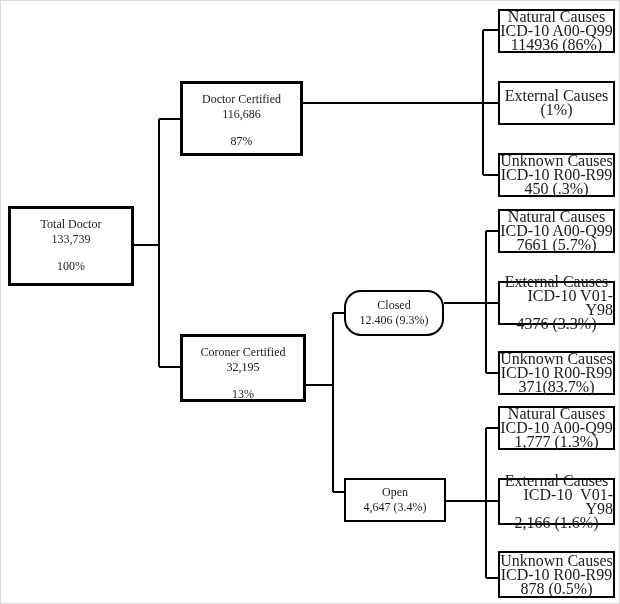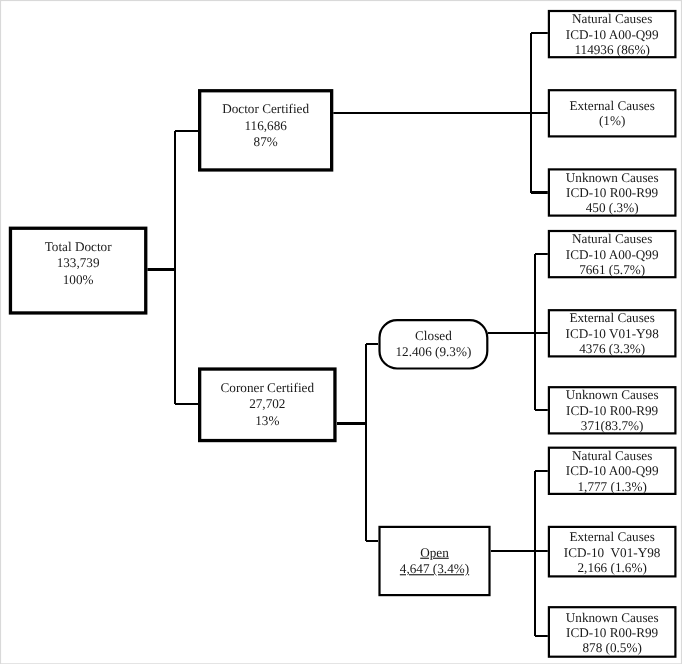--- a/index.html
+++ b/index.html
@@ -31,29 +31,29 @@
     flex-direction: column;
     align-items: center;
     text-align: center;
     color: #1a1a1a;
     font-size: 12px;
     line-height: 15px;
     white-space: pre-wrap;
   }
   .node.main { border-width: 3px; justify-content: flex-start; padding-top: 8px; }
   .node.mid  { justify-content: center; }
-  .node.cause { justify-content: center; font-size: 12px; line-height: 14px; text-align: right; }
-  .pct { }
+  .node.cause { justify-content: center; font-size: 16px; line-height: 14px; text-align: right; }
+  .pct { margin-top: 12px; }
 
   
   #node-total   { left: 7px;   top: 205px; width: 126px; height: 80px; }
   #node-doctor  { left: 179px; top: 80px;  width: 123px; height: 75px; }
   #node-coroner { left: 179px; top: 333px; width: 126px; height: 68px; }
   #node-closed  { left: 343px; top: 289px; width: 100px; height: 46px; border-radius: 17px; }
-  #node-open    { left: 343px; top: 477px; width: 102px; height: 64px; text-decoration: underline; }
+  #node-open    { left: 343px; top: 477px; width: 102px; height: 44px; }
   .cause { left: 497px; width: 117px; height: 44px; }
   #cause-0 { top: 8px; }
   #cause-1 { top: 80px; }
   #cause-2 { top: 152px; }
   #cause-3 { top: 208px; }
   #cause-4 { top: 280px; }
   #cause-5 { top: 350px; }
   #cause-6 { top: 405px; }
   #cause-7 { top: 477px; height: 47px; }
   #cause-8 { top: 550px; height: 47px; }
@@ -100,21 +100,21 @@
   </div>
 
   <div class="node main" id="node-doctor">
     <div>Doctor Certified</div>
     <div>116,686</div>
     <div class="pct">87%</div>
   </div>
 
   <div class="node main" id="node-coroner">
     <div>Coroner Certified</div>
-    <div>27,702</div>
+    <div>32,195</div>
     <div class="pct">13%</div>
   </div>
 
   <div class="node mid" id="node-closed">
     <div>Closed</div>
     <div>12.406 (9.3%)</div>
   </div>
 
   <div class="node mid" id="node-open">
     <div>Open</div>

